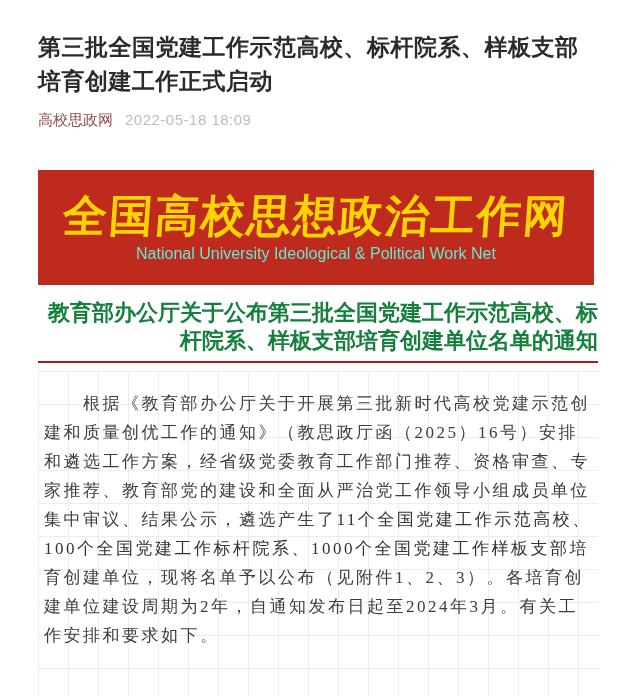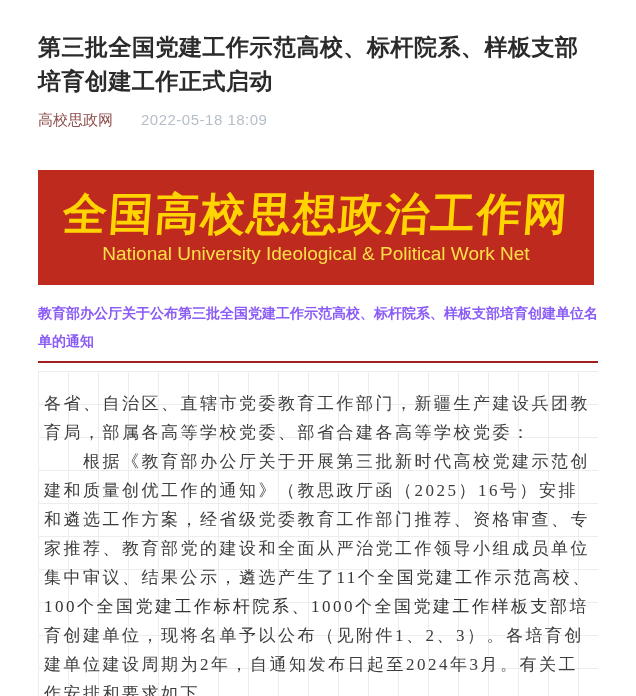--- a/index.html
+++ b/index.html
@@ -23,21 +23,21 @@
     color: #2b2b2b;
     letter-spacing: 0.5px;
   }
 
   
   .meta {
     margin-top: 13px;
     font-size: 15px;
     display: flex;
     align-items: baseline;
-    gap: 28px;
+    gap: 12px;
   }
   .meta .source { color: #8f4c4c; }
   .meta .datetime { color: #b6bec8; letter-spacing: 0.5px; }
 
   
   .banner {
     margin-top: 40px;
     width: 556px;
     height: 115px;
     background: #bf2a1e;
@@ -51,33 +51,33 @@
     font-weight: 700;
     font-size: 44px;
     line-height: 48px;
     color: #ffd400;
     letter-spacing: 2px;
     transform: skewX(-4deg);
     white-space: nowrap;
   }
   .banner-en {
     margin-top: 4px;
-    font-size: 19px;
-    color: #fde047;
+    font-size: 16px;
+    color: #5eead4;
     white-space: nowrap;
   }
 
   
   .notice-title {
     margin: 14px 0 0 0;
-    text-align: left;
-    font-size: 14px;
+    text-align: right;
+    font-size: 22px;
     line-height: 28px;
     font-weight: 700;
-    color: #8b5cf6;
+    color: #15803d;
   }
   .divider {
     margin-top: 6px;
     height: 0;
     border: none;
     border-top: 2px solid #9e2020;
   }
 
   
   .grid-body {
@@ -115,18 +115,17 @@
     <div class="banner">
       <div class="banner-cn">全国高校思想政治工作网</div>
       <div class="banner-en">National University Ideological &amp; Political Work Net</div>
     </div>
 
     <h2 class="notice-title">教育部办公厅关于公布第三批全国党建工作示范高校、标杆院系、样板支部培育创建单位名单的通知</h2>
 
     <hr class="divider">
 
     <div class="grid-body">
-      <p>各省、自治区、直辖市党委教育工作部门，新疆生产建设兵团教育局，部属各高等学校党委、部省合建各高等学校党委：</p>
       <p class="indent"><span>根据《教育部办公厅关于开展第三批新时代高校党建示范创建和质量创优工作的通知》（教思政厅函（2025）16号）安排和遴选工作方案，经省级党委教育工作部门推荐、资格审查、专家推荐、教育部党的建设和全面从严治党工作领导小组成员单位集中审议、结果公示，遴选产生了</span><b>11个全国党建工作示范高校、100个全国党建工作标杆院系、1000个全国党建工作样板支部</b><span>培育创建单位，现将名单予以公布（见附件1、2、3）。各培育创建单位建设周期为2年，自通知发布日起至2024年3月。有关工作安排和要求如下。</span></p>
     </div>
 
   </div>
 </div>
 
 </body></html>

